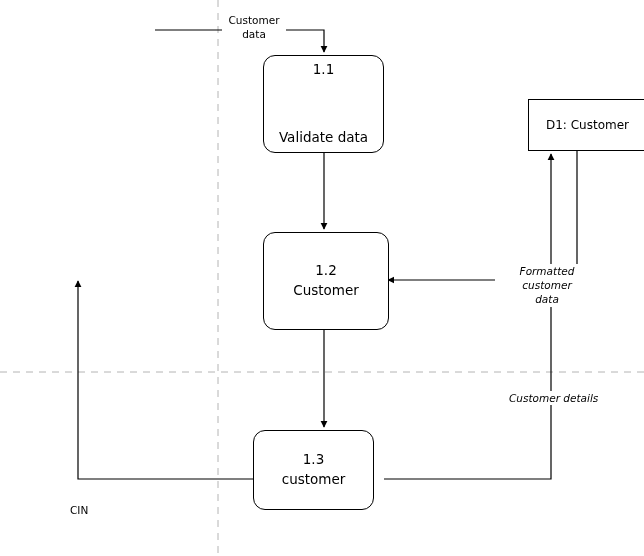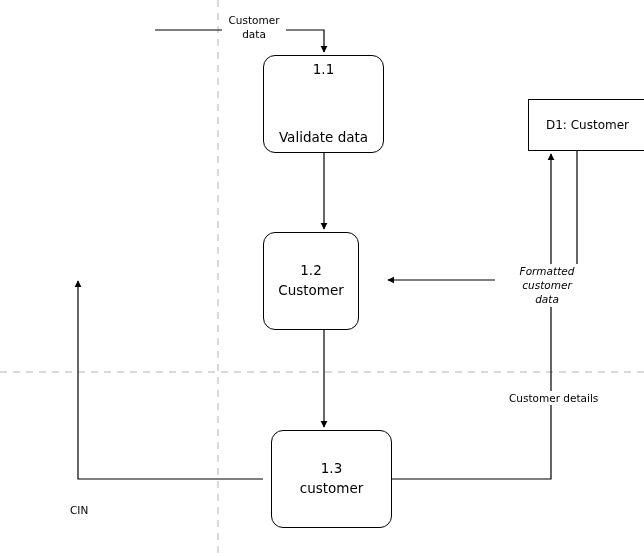--- a/index.html
+++ b/index.html
@@ -90,45 +90,45 @@
     <path d="M 384 479 L 551 479 L 551 154" fill="none" stroke="#000000" stroke-width="1.2" marker-end="url(#arrow)"></path>
 
     <path d="M 263 479 L 78 479 L 78 281" fill="none" stroke="#000000" stroke-width="1.2" marker-end="url(#arrow)"></path>
   </svg>
 
   <div class="proc-box" style="left:263px; top:55px; width:121px; height:98px;gap:48px;">
     <span class="proc-id">1.1</span>
     <span class="proc-label">Validate data</span>
   </div>
 
-  <div class="proc-box" style="left:263px; top:232px; width:96px; height:98px;">
+  <div class="proc-box" style="left:263px; top:232px; width:126px; height:98px;">
     <span class="proc-id">1.2</span>
     <span class="proc-label">Customer</span>
   </div>
 
-  <div class="proc-box" style="left:271px; top:430px; width:121px; height:98px;">
+  <div class="proc-box" style="left:253px; top:430px; width:121px; height:80px;">
     <span class="proc-id">1.3</span>
     <span class="proc-label">customer</span>
   </div>
 
   <div class="store-box" style="left:528px; top:99px; width:118px; height:52px;text-align:center;">
     <span>D1: Customer</span>
   </div>
 
   <div class="flow-label two-line" style="left:222px; top:13px; width:60px;">
     <span>Customer</span><br>
     <span>data</span>
   </div>
 
   <div class="flow-label two-line" style="left:495px; top:264px; width:100px;font-style:italic;">
     <span>Formatted customer</span><br>
     <span>data</span>
   </div>
 
-  <div class="flow-label" style="left:507px; top:391px;">
+  <div class="flow-label" style="left:507px; top:391px;font-style:italic;">
     <span>Customer details</span>
   </div>
 
   <div class="flow-label" style="left:68px; top:467px;margin-top:36px;">
     <span>CIN</span>
   </div>
 
 </div>
 
 </body></html>

